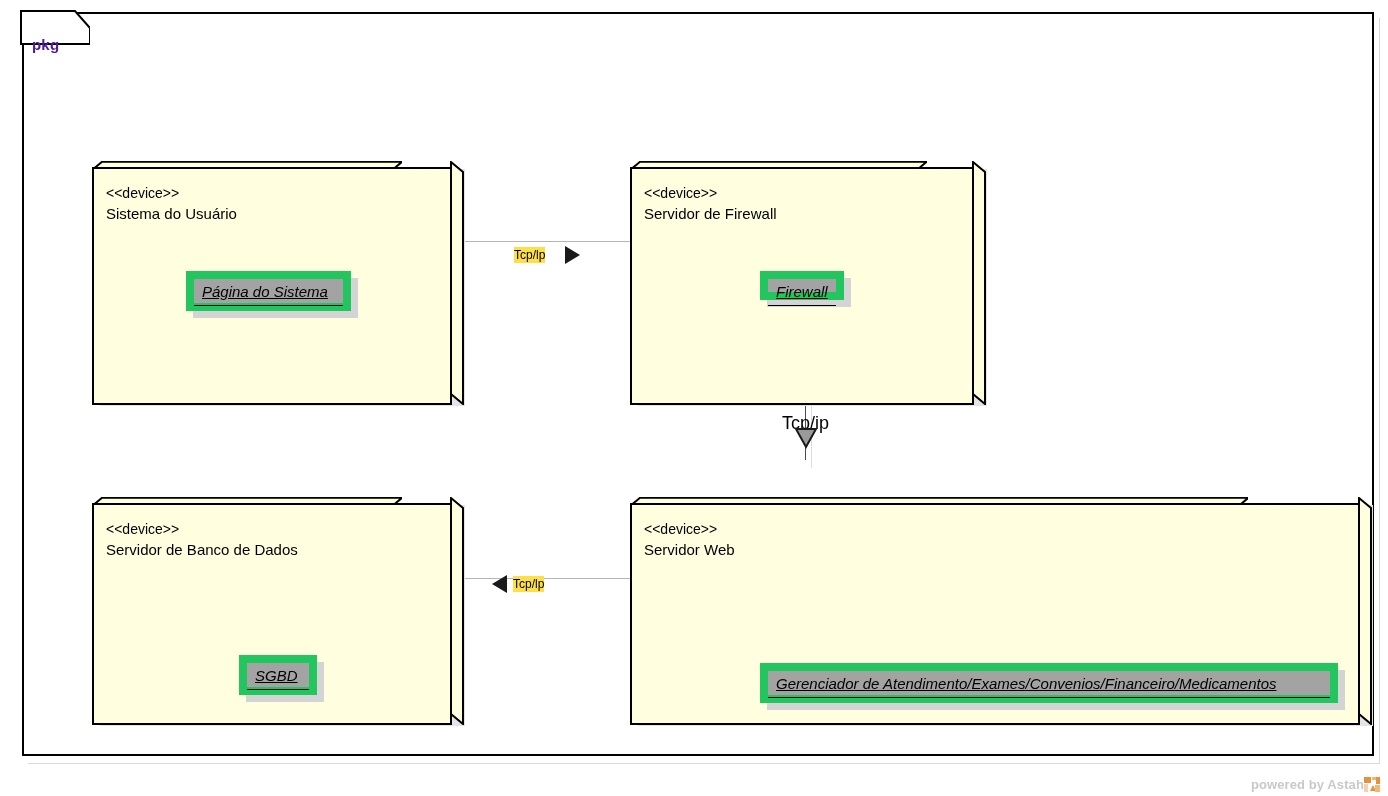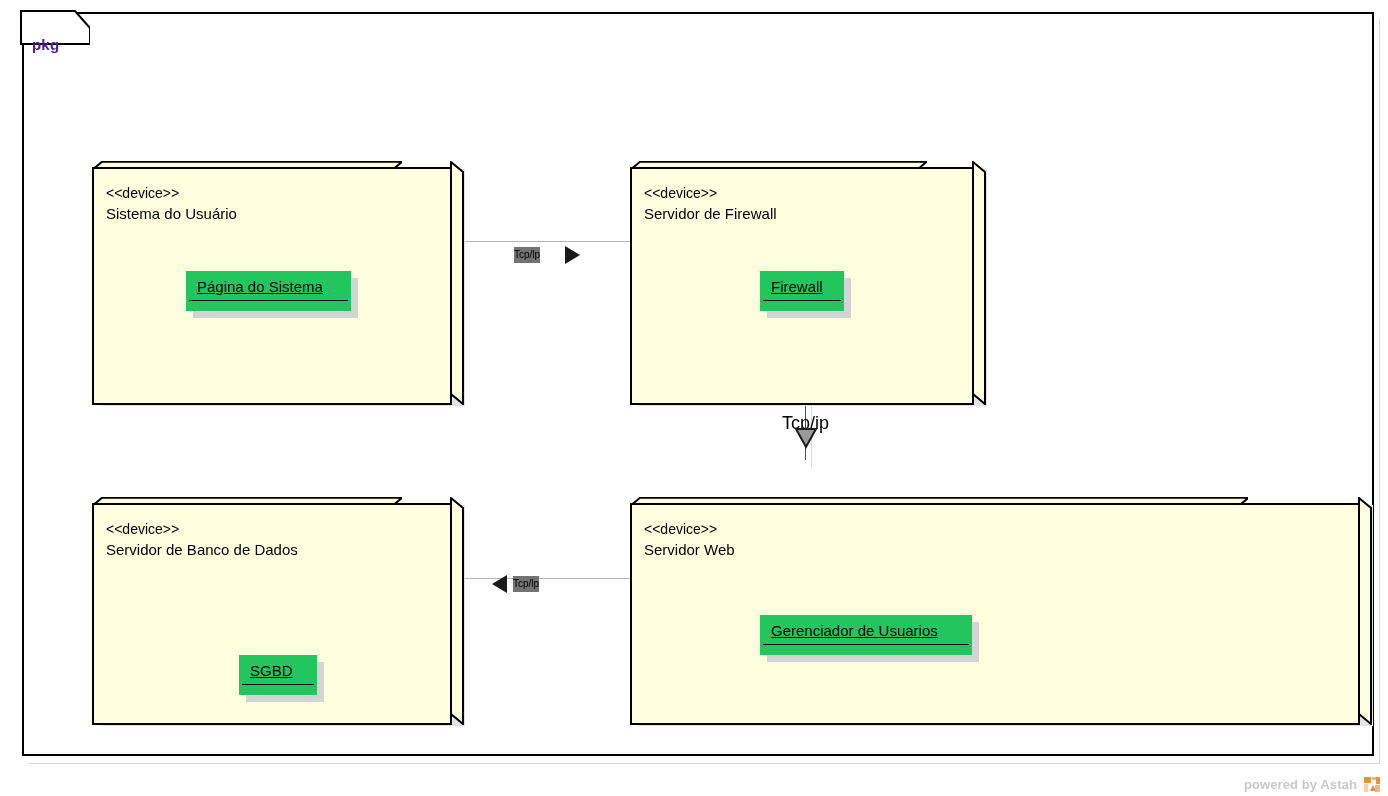--- a/index.html
+++ b/index.html
@@ -127,23 +127,24 @@
     right: -7px;
     bottom: -7px;
     background: #d4d4d4;
   }
   .artifact-body {
     position: absolute;
     left: 0;
     top: 0;
     right: 0;
     bottom: 0;
-    background: #22c55e;
-    border: 3px solid #22c55e;
-    box-sizing: border-box;
+    background: #a3a3a3;
+    border: 8px solid #22c55e;
+    box-sizing: border-box;
+    font-style: italic;
   }
   .artifact-name {
     position: absolute;
     left: 8px;
     top: 4px;
     right: 8px;
     font-size: 15px;
     color: #000000;
     text-decoration: underline;
     white-space: nowrap;
@@ -168,23 +169,23 @@
     width: 1px;
     background: #4a4a4a;
   }
   .conn-shadow-v {
     position: absolute;
     width: 1px;
     background: #dcdcdc;
   }
   .conn-label {
     position: absolute;
-    font-size: 10px;
-    color: #000000;
-    background: #737373;
+    font-size: 12px;
+    color: #000000;
+    background: #fde047;
     white-space: nowrap;
     line-height: 16px;
   }
   .conn-label-plain {
     position: absolute;
     font-size: 18px;
     color: #000000;
     white-space: nowrap;
     line-height: 16px;
   }
@@ -204,21 +205,21 @@
     border-right: 15px solid #1a1a1a;
   }
 
   
   .watermark {
     position: absolute;
     right: 8px;
     bottom: 4px;
     display: flex;
     align-items: center;
-    gap: 7px;
+    gap: 0;
   }
   .watermark-text {
     font-size: 13px;
     font-weight: bold;
     color: #c9c9c9;
     letter-spacing: 0.1px;
   }
 </style>
 </head>
 <body>
@@ -275,21 +276,21 @@
     <svg class="node-top" viewBox="0 0 356 12" preserveAspectRatio="none">
       <path d="M 0,11 L 12,1 L 356,1 L 344,11 Z" fill="#ffffe0" stroke="#000000" stroke-width="2" vector-effect="non-scaling-stroke"></path>
     </svg>
     <svg class="node-right" viewBox="0 0 14 244" preserveAspectRatio="none">
       <path d="M 1,1 L 13,11 L 13,243 L 1,233 Z" fill="#ffffe0" stroke="#000000" stroke-width="2" vector-effect="non-scaling-stroke"></path>
     </svg>
     <div class="node-face">
       <div class="node-stereo">&lt;&lt;device&gt;&gt;</div>
       <div class="node-title">Servidor de Firewall</div>
 
-      <div class="artifact" style="left:128px; top:102px; width:84px; height:40px;">
+      <div class="artifact" style="left:128px; top:102px; width:84px; height:29px;">
         <div class="artifact-shadow"></div>
         <div class="artifact-body">
           <div class="artifact-name">Firewall</div>
           <div class="artifact-divider"></div>
         </div>
       </div>
     </div>
   </div>
 
   <div class="node" style="left:92px; top:452px; width:372px; height:228px;">
@@ -320,28 +321,28 @@
       <path d="M 0,11 L 12,1 L 742,1 L 730,11 Z" fill="#ffffe0" stroke="#000000" stroke-width="2" vector-effect="non-scaling-stroke"></path>
     </svg>
     <svg class="node-right" viewBox="0 0 14 228" preserveAspectRatio="none">
       <path d="M 1,1 L 13,11 L 13,227 L 1,217 Z" fill="#ffffe0" stroke="#000000" stroke-width="2" vector-effect="non-scaling-stroke"></path>
     </svg>
     <div class="node-face">
       <div class="node-stereo">&lt;&lt;device&gt;&gt;</div>
       <div class="node-title">Servidor Web</div>
 
 
-      <div class="artifact" style="left:128px; top:110px; width:212px; height:40px;">
+
+      <div class="artifact" style="left:128px; top:158px; width:578px; height:40px;">
         <div class="artifact-shadow"></div>
         <div class="artifact-body">
-          <div class="artifact-name">Gerenciador de Usuarios</div>
+          <div class="artifact-name">Gerenciador de Atendimento/Exames/Convenios/Financeiro/Medicamentos</div>
           <div class="artifact-divider"></div>
         </div>
       </div>
-
     </div>
   </div>
 
   <div class="watermark">
     <span class="watermark-text">powered by Astah</span>
     <svg width="16" height="15" viewBox="0 0 16 15">
       <rect x="0" y="0" width="7" height="6" fill="#e8913c"></rect>
       <rect x="8" y="0" width="4" height="3" fill="#f0b87a"></rect>
       <rect x="12" y="0" width="4" height="7" fill="#e8913c"></rect>
       <rect x="0" y="7" width="4" height="8" fill="#f5d2ae"></rect>

